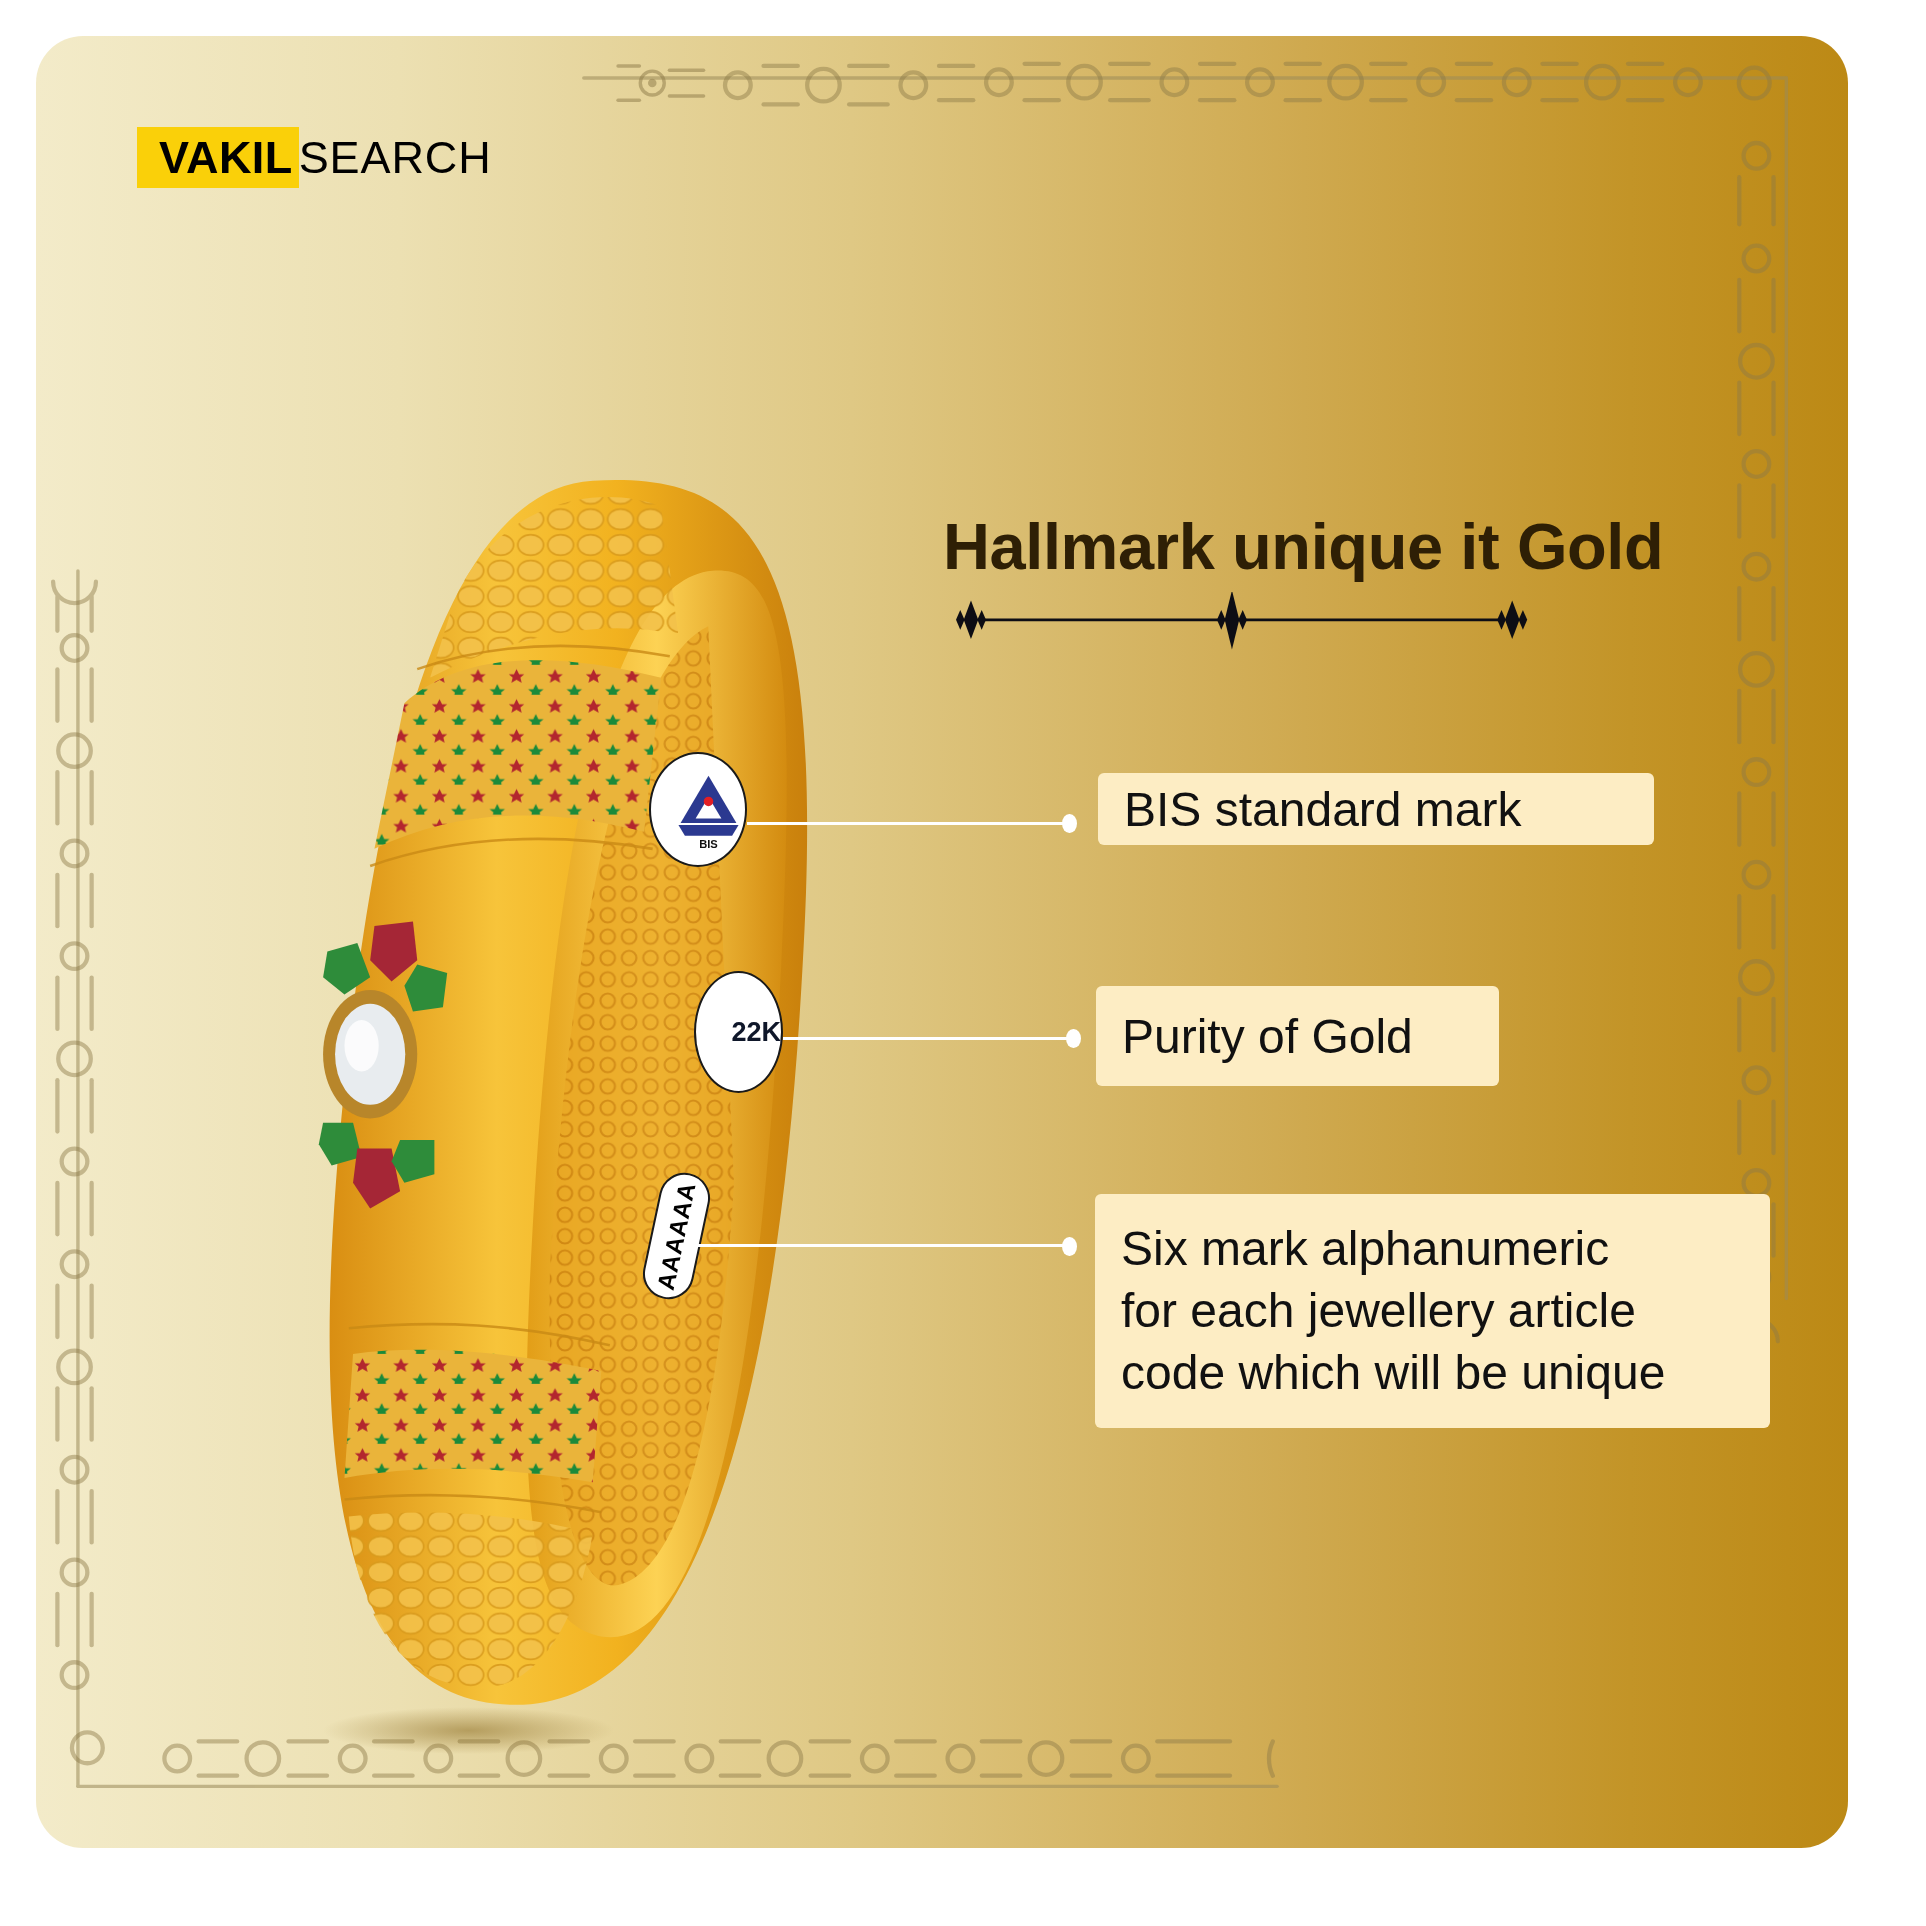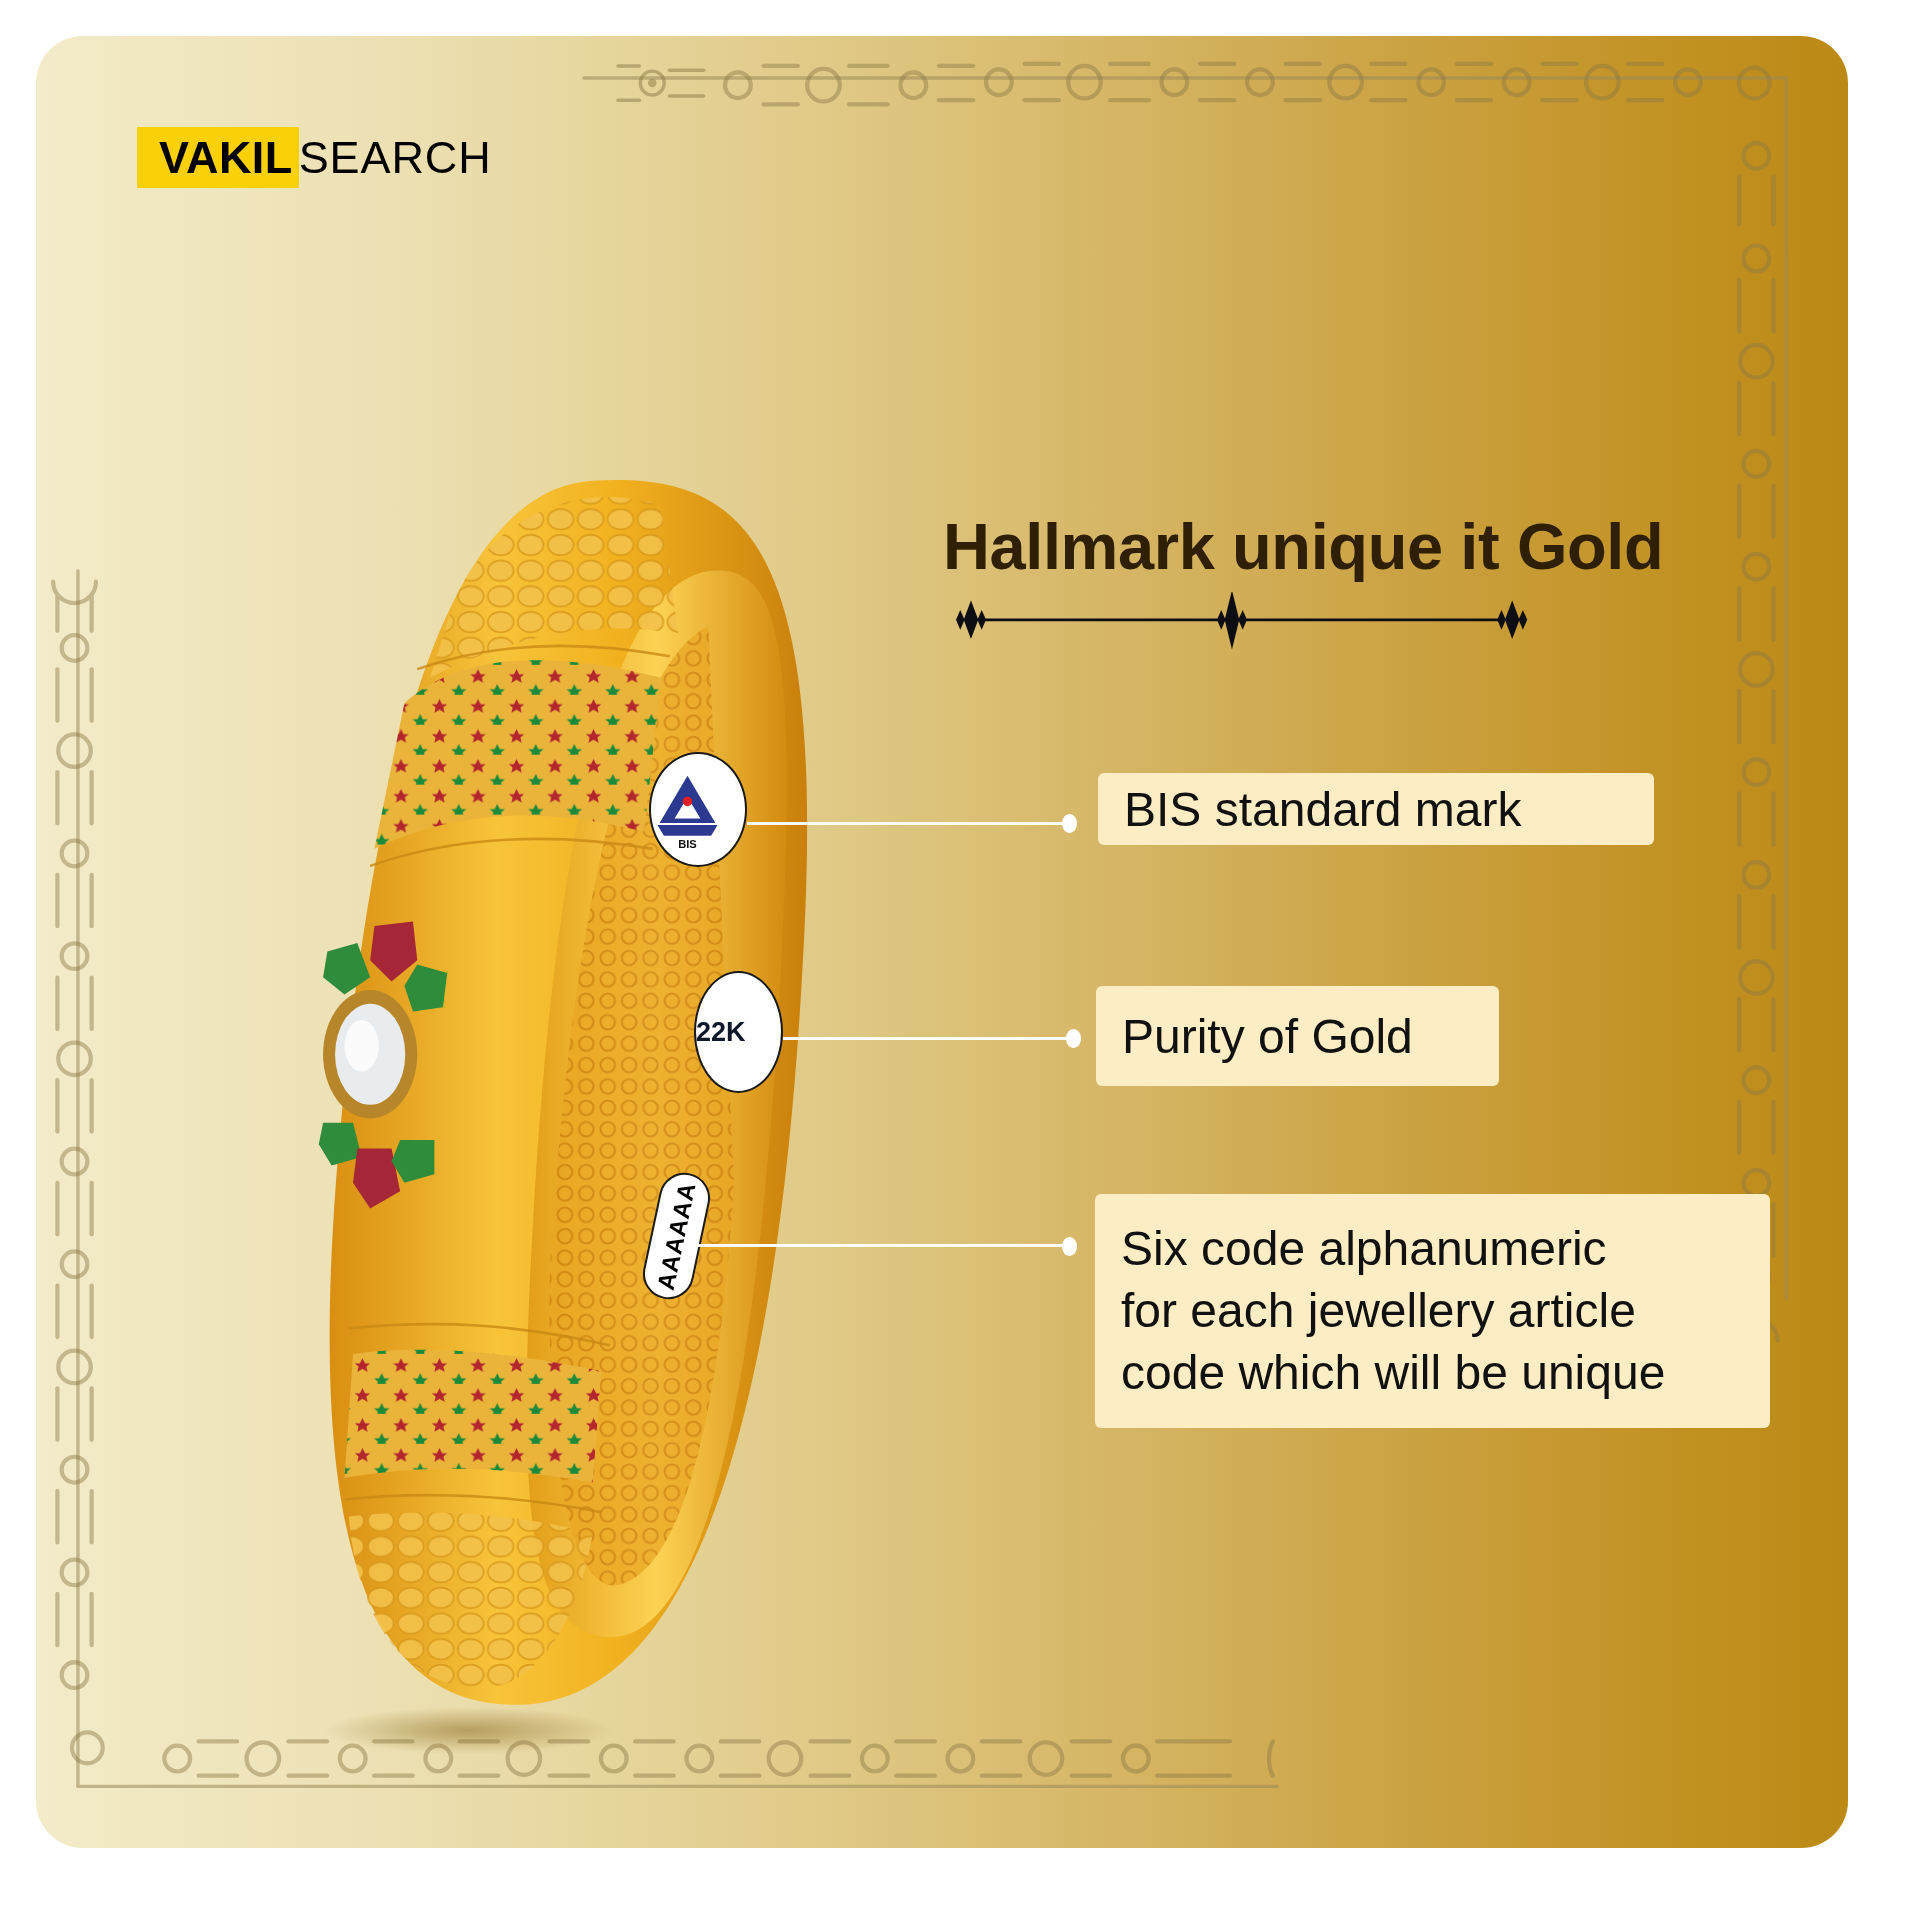--- a/index.html
+++ b/index.html
@@ -9,21 +9,21 @@
   .border-svg{position:absolute;left:0;top:0;width:1812px;height:1812px;pointer-events:none;}
   .logo{position:absolute;left:101px;top:91px;height:61px;display:flex;align-items:center;}
   .logo-box{background:#fad009;height:61px;display:flex;align-items:center;padding:0 6px 0 22px;
     font-weight:700;font-size:45px;color:#000;letter-spacing:0.4px;}
   .logo-text{font-size:45px;color:#000;margin-left:0;letter-spacing:0.9px;font-weight:400;}
   .title{position:absolute;left:907px;top:473px;font-size:65px;font-weight:700;color:#2e1f05;white-space:nowrap;letter-spacing:-0.4px;}
   .divider{position:absolute;left:920px;top:556px;}
   .label-box{position:absolute;background:#fdedc4;border-radius:6px;color:#111;font-size:48px;display:flex;align-items:center;padding:0 26px;box-sizing:border-box;}
   .connector{position:absolute;height:3.4px;background:#ffffff;}
   .dot{position:absolute;width:14.6px;height:19px;border-radius:50%;background:#fff;}
-  .badge{position:absolute;background:#fff;border:2.6px solid #1a1a1a;border-radius:50%;box-sizing:border-box;display:flex;align-items:center;justify-content:flex-start;}
+  .badge{position:absolute;background:#fff;border:2.6px solid #1a1a1a;border-radius:50%;box-sizing:border-box;display:flex;align-items:center;justify-content:flex-end;}
   .bangle{position:absolute;left:240px;top:419px;}
 </style>
 </head>
 <body>
 
 <div class="card">
 
   <svg class="border-svg" viewBox="0 0 4234 4234">
     <g fill="none" stroke-linecap="round" stroke-width="8">
 
@@ -304,19 +304,19 @@
   <div class="label-box" style="left:1060px;top:950px;width:403px;height:100px;">
     <span>Purity of Gold</span>
   </div>
 
   <div style="position:absolute;left:615px;top:1136px;width:51px;height:128px;background:#fff;border:2.6px solid #1a1a1a;border-radius:26px;box-sizing:border-box;transform:rotate(12deg);display:flex;align-items:center;justify-content:center;">
     <span style="transform:rotate(-90deg);font-weight:700;font-size:24px;color:#000;white-space:nowrap;letter-spacing:0.9px;">AAAAAA</span>
   </div>
   <div class="connector" style="left:661px;top:1208px;width:372px;"></div>
   <div class="dot" style="left:1026px;top:1201px;"></div>
   <div class="label-box" style="left:1059px;top:1158px;width:675px;height:234px;flex-direction:column;align-items:flex-start;justify-content:center;line-height:62px;">
-    <span>Six code alphanumeric</span>
+    <span>Six mark alphanumeric</span>
     <span>for each jewellery article</span>
     <span>code which will be unique</span>
   </div>
 
 </div>
 
 
 </body></html>

